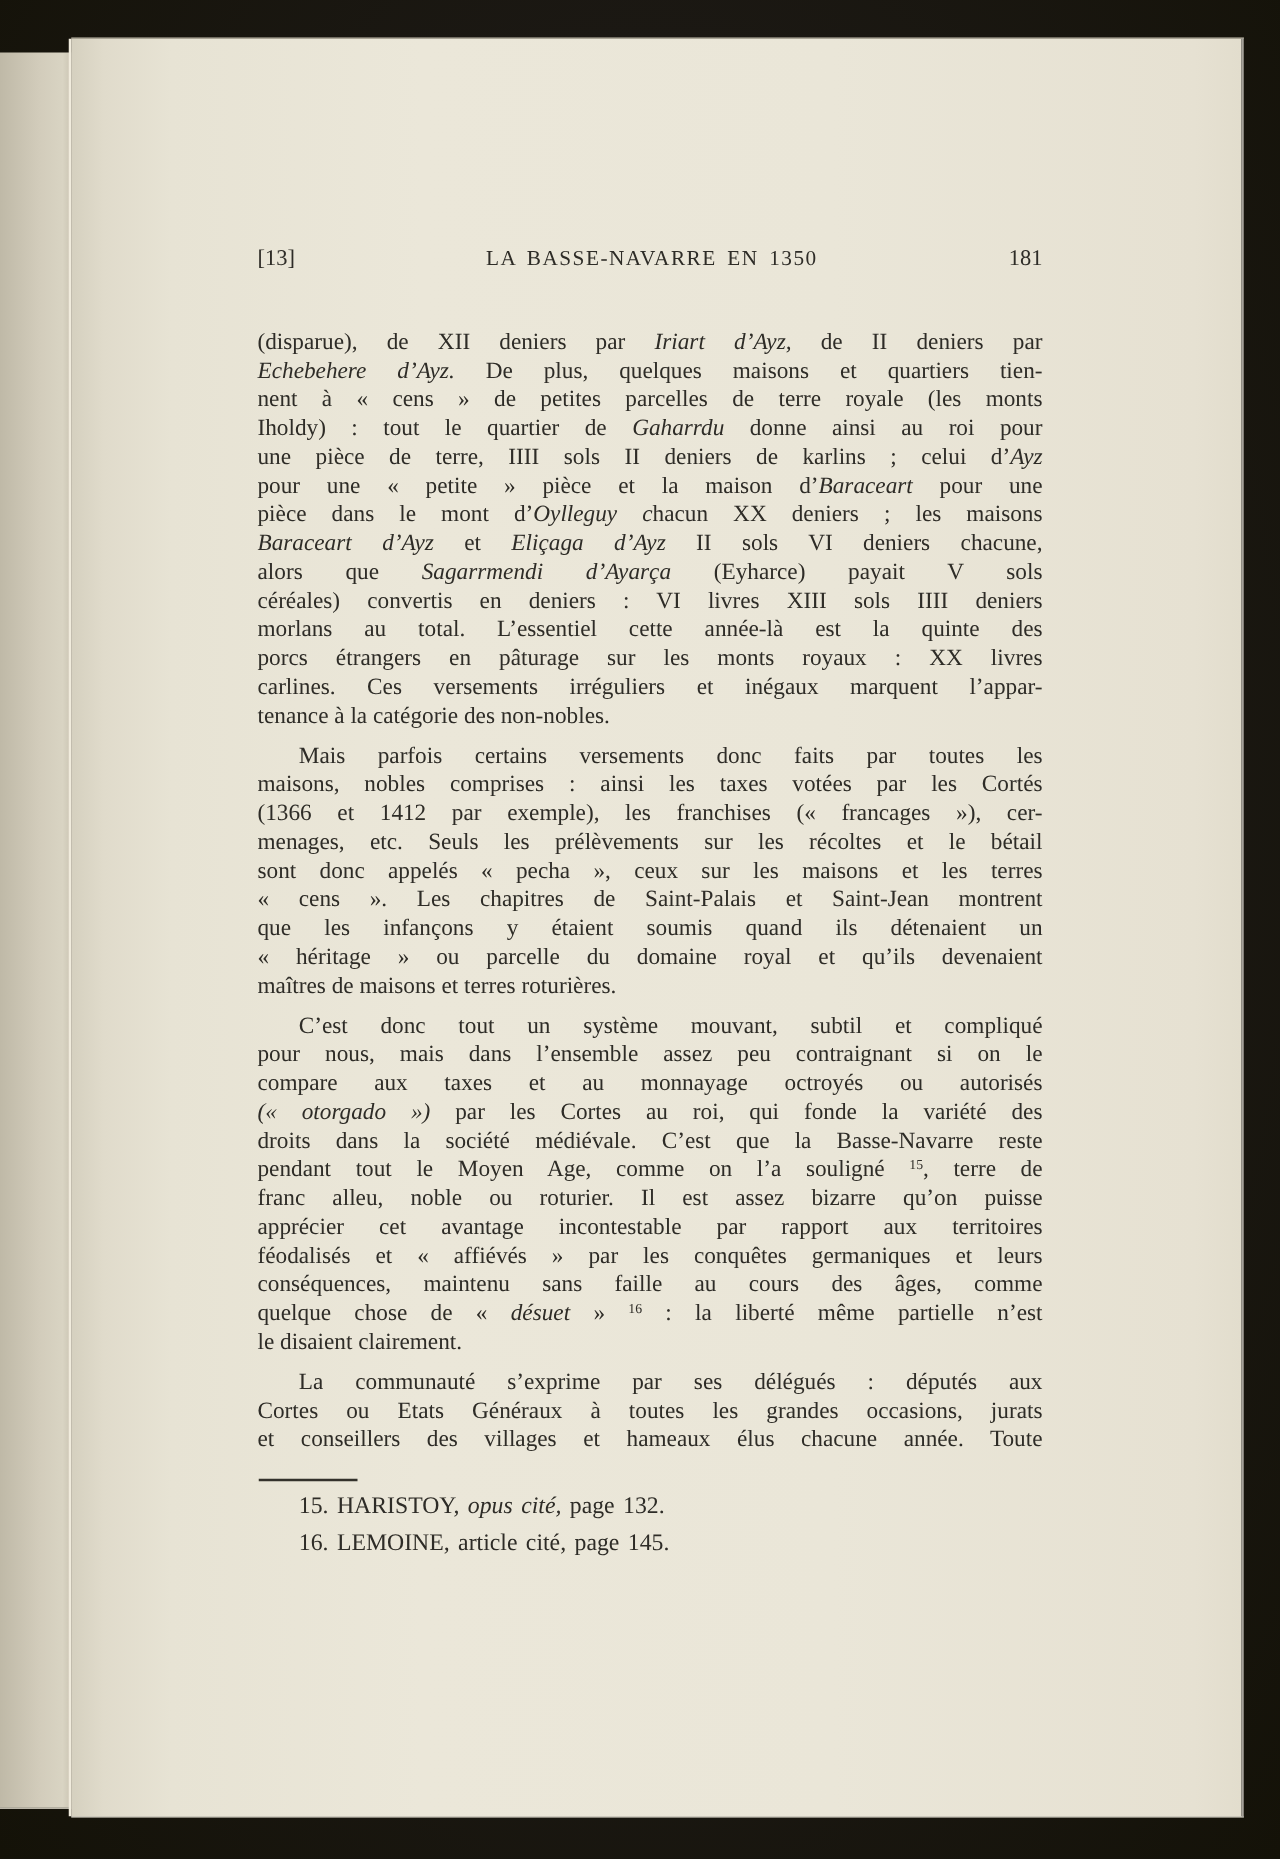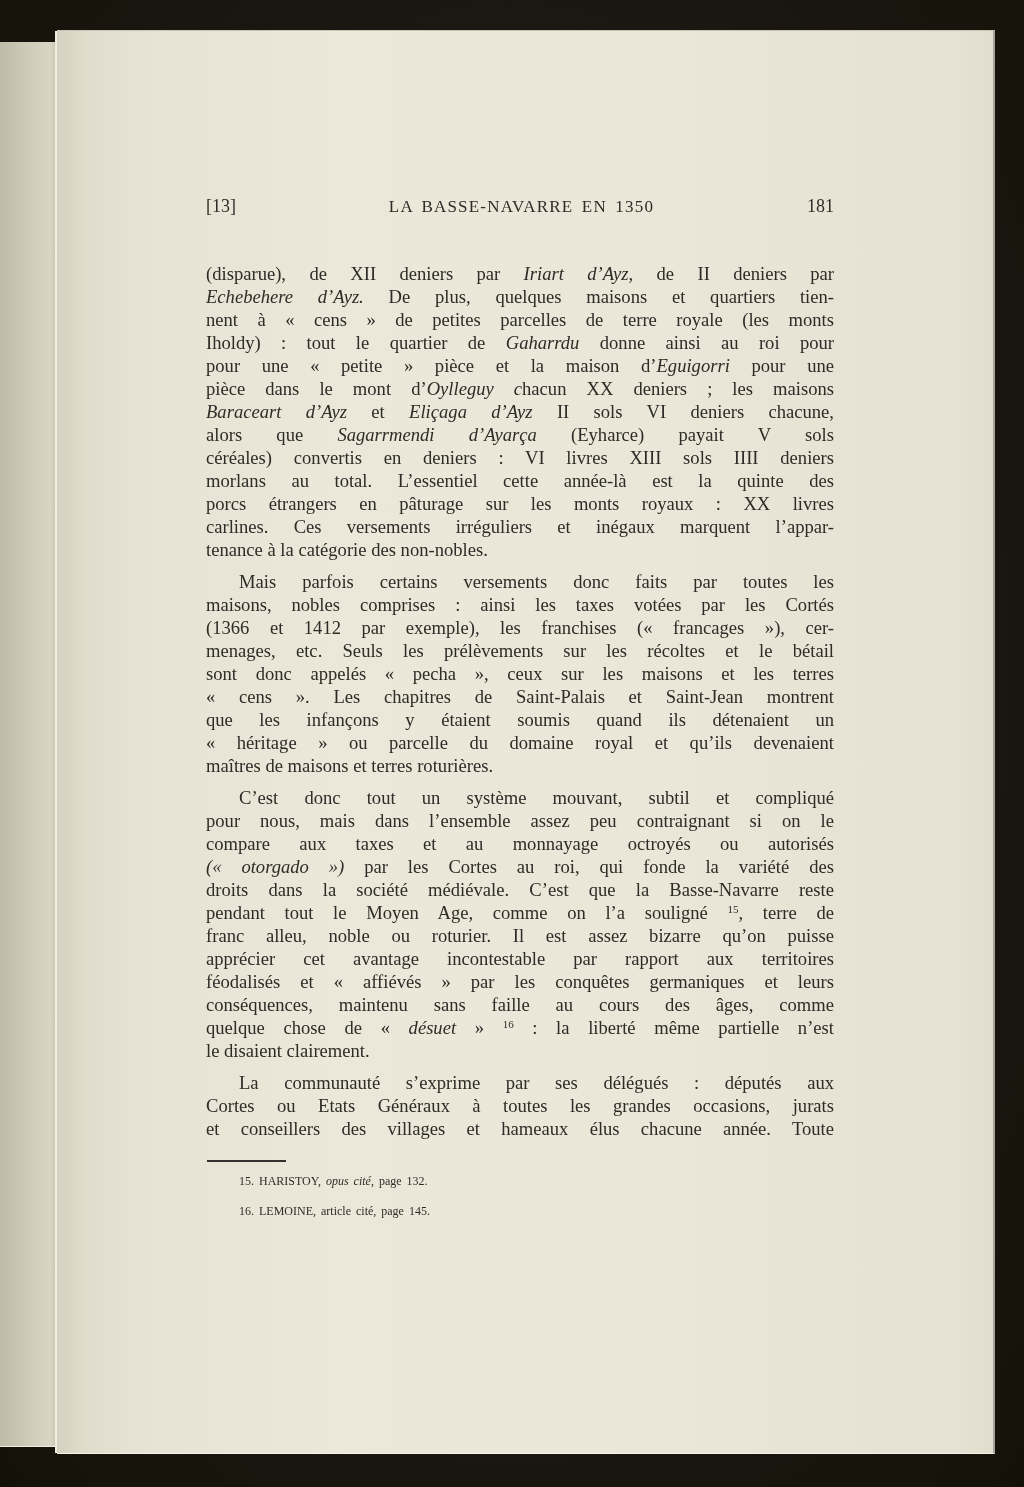--- a/index.html
+++ b/index.html
@@ -91,21 +91,21 @@
     text-align-last: left;
   }
   em { font-style: italic; }
   sup {
     font-size: 11px;
     line-height: 0;
     vertical-align: 6px;
   }
   .footnotes {
     margin-top: 20px;
-    font-size: 12px;
+    font-size: 19px;
     line-height: 21px;
   }
   .fn-rule {
     width: 79px;
     height: 2px;
     background: #33312b;
     margin-left: 1px;
   }
   .footnote {
     margin-top: 9px;
@@ -124,21 +124,22 @@
         <span class="section">[13]</span>
         <span class="title">LA BASSE-NAVARRE EN 1350</span>
         <span class="folio">181</span>
       </div>
       <div class="body-text">
           <div class="para">
             <div class="line"><span>(disparue), de XII deniers par </span><em>Iriart d’Ayz,</em><span> de II deniers par</span></div>
             <div class="line"><em>Echebehere d’Ayz.</em><span> De plus, quelques maisons et quartiers tien-</span></div>
             <div class="line"><span>nent à « cens » de petites parcelles de terre royale (les monts</span></div>
             <div class="line"><span>Iholdy) : tout le quartier de </span><em>Gaharrdu</em><span> donne ainsi au roi pour</span></div>
-            <div class="line"><span>pour une « petite » pièce et la maison d’</span><em>Eguigorri</em><span> pour une</span></div>
+            <div class="line"><span>une pièce de terre, IIII sols II deniers de karlins ; celui d’</span><em>Ayz</em></div>
+            <div class="line"><span>pour une « petite » pièce et la maison d’</span><em>Baraceart</em><span> pour une</span></div>
             <div class="line"><span>pièce dans le mont d’</span><em>Oylleguy c</em><span>hacun XX deniers ; les maisons</span></div>
             <div class="line"><em>Baraceart d’Ayz</em><span> et </span><em>Eliçaga d’Ayz</em><span> II sols VI deniers chacune,</span></div>
             <div class="line"><span>alors que </span><em>Sagarrmendi d’Ayarça</em><span> (Eyharce) payait V sols</span></div>
             <div class="line"><span>céréales) convertis en deniers : VI livres XIII sols IIII deniers</span></div>
             <div class="line"><span>morlans au total. L’essentiel cette année-là est la quinte des</span></div>
             <div class="line"><span>porcs étrangers en pâturage sur les monts royaux : XX livres</span></div>
             <div class="line"><span>carlines. Ces versements irréguliers et inégaux marquent l’appar-</span></div>
             <div class="line last"><span>tenance à la catégorie des non-nobles.</span></div>
           </div>
           <div class="para indent">

